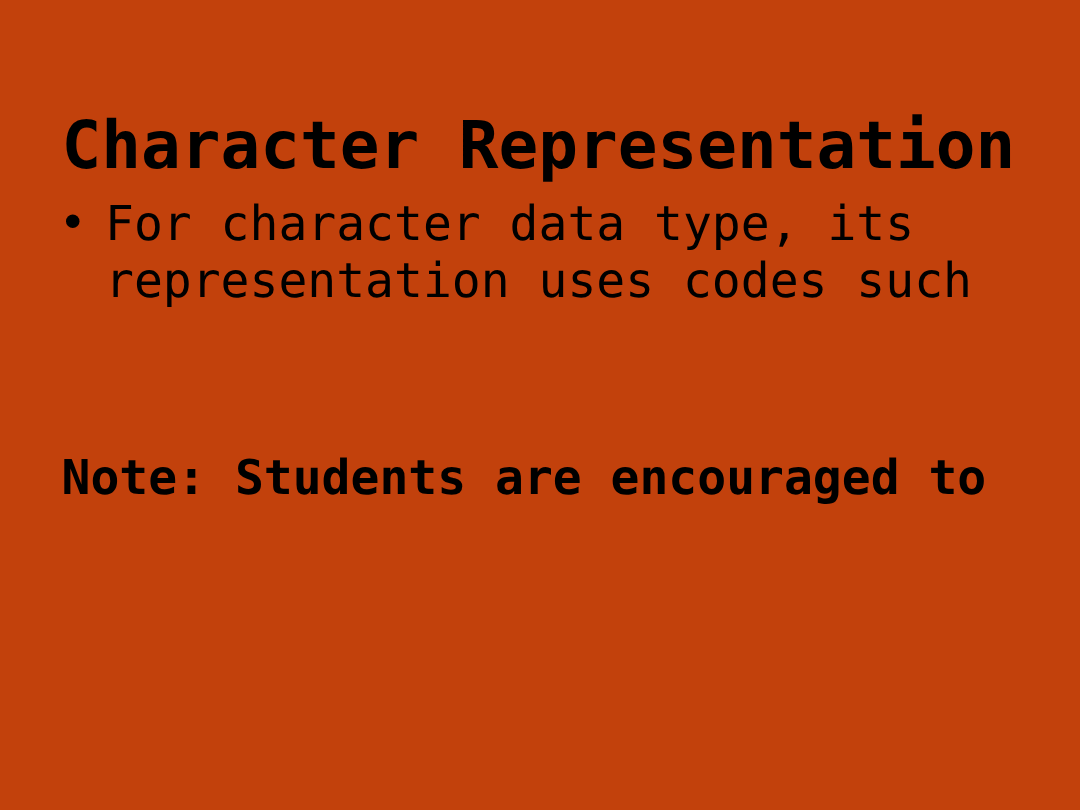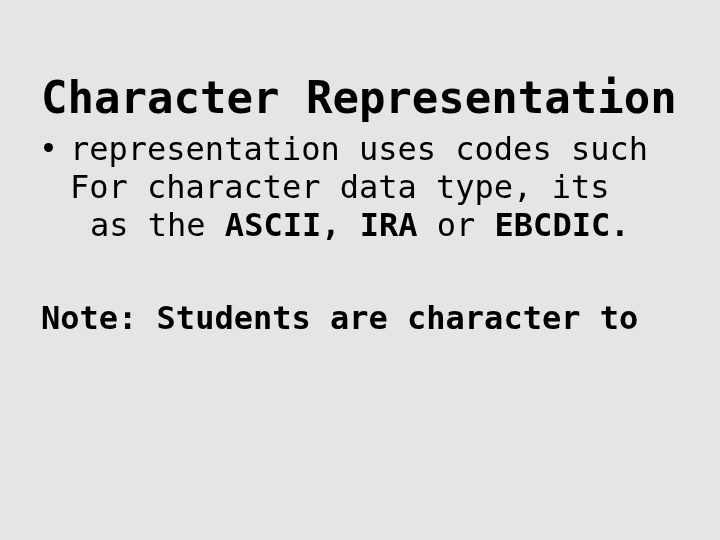--- a/index.html
+++ b/index.html
@@ -14,21 +14,21 @@
     font-family: "DejaVu Sans Mono", "Liberation Mono", monospace;
     color: #000000;
     overflow: hidden;
     -webkit-font-smoothing: none;
   }
 
   .slide {
     position: relative;
     width: 720px;
     height: 540px;
-    background: #e5e5e5;
+    background: #c2410c;
     box-sizing: border-box;
   }
 
   
   .slide-title {
     position: absolute;
     left: 41px;
     top: 46px;
     width: 648px;
     font-size: 44px;
@@ -112,26 +112,25 @@
 <body>
 
 <div class="slide">
 
   <h1 class="slide-title">Character Representation</h1>
 
   <div class="bullet-block">
     <div class="bullet-row">
       <span class="bullet-marker"></span>
       <div class="bullet-text">
+        <span class="bullet-line"><span>For character data type, its</span></span>
         <span class="bullet-line"><span>representation uses codes such</span></span>
-        <span class="bullet-line"><span>For character data type, its</span></span>
-        <span class="bullet-line indent-extra"><span>as the </span><span class="bold-run">ASCII, IRA</span><span> or </span><span class="bold-run">EBCDIC.</span></span>
       </div>
     </div>
   </div>
 
   <div class="note-block">
     <div class="note-text">
-      <span class="note-line">Note: Students are character to</span>
+      <span class="note-line">Note: Students are encouraged to</span>
     </div>
   </div>
 
 </div>
 
 </body></html>

